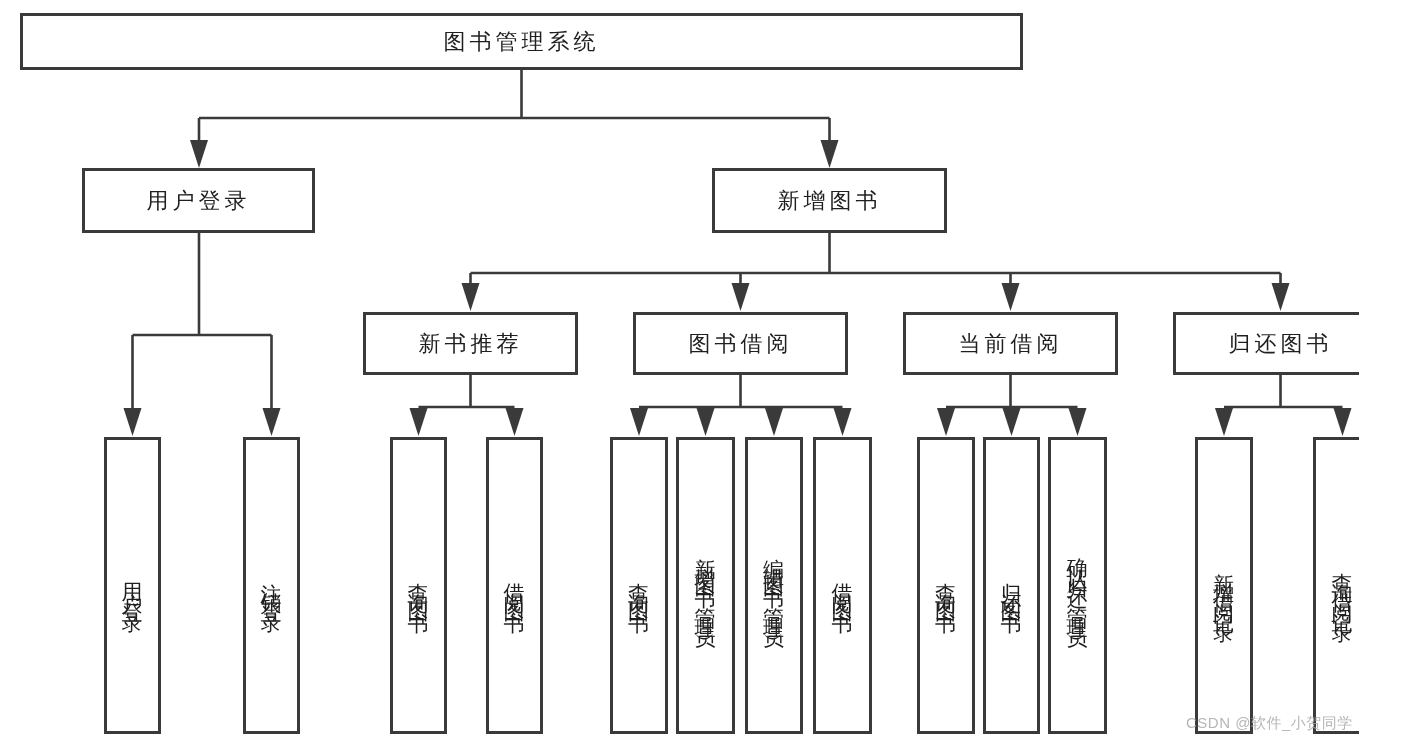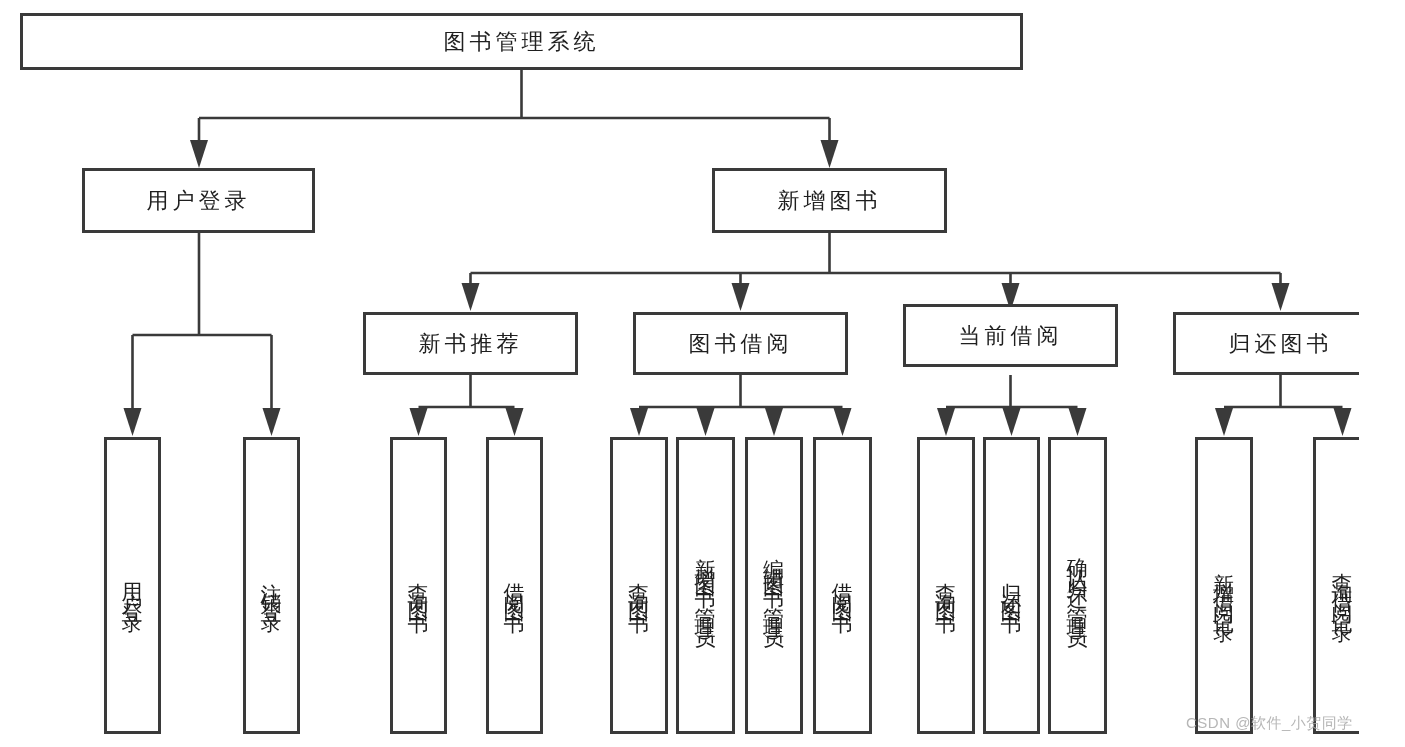--- a/index.html
+++ b/index.html
@@ -78,21 +78,21 @@
   <div class="box h" style="left:712px;top:168px;width:235px;height:65px">
     <span class="label">新增图书</span>
   </div>
 
   <div class="box h" style="left:633px;top:312px;width:215px;height:63px">
     <span class="label">图书借阅</span>
   </div>
   <div class="box h" style="left:363px;top:312px;width:215px;height:63px">
     <span class="label">新书推荐</span>
   </div>
-  <div class="box h" style="left:903px;top:304px;width:215px;height:63px">
+  <div class="box h" style="left:903px;top:312px;width:215px;height:63px">
     <span class="label">当前借阅</span>
   </div>
   <div class="box h" style="left:1173px;top:312px;width:215px;height:63px">
     <span class="label">归还图书</span>
   </div>
 
   <div class="box v" style="left:104px;top:437px;width:57px;height:297px">
     <span class="label">用户登录</span>
   </div>
   <div class="box v" style="left:243px;top:437px;width:57px;height:297px">

